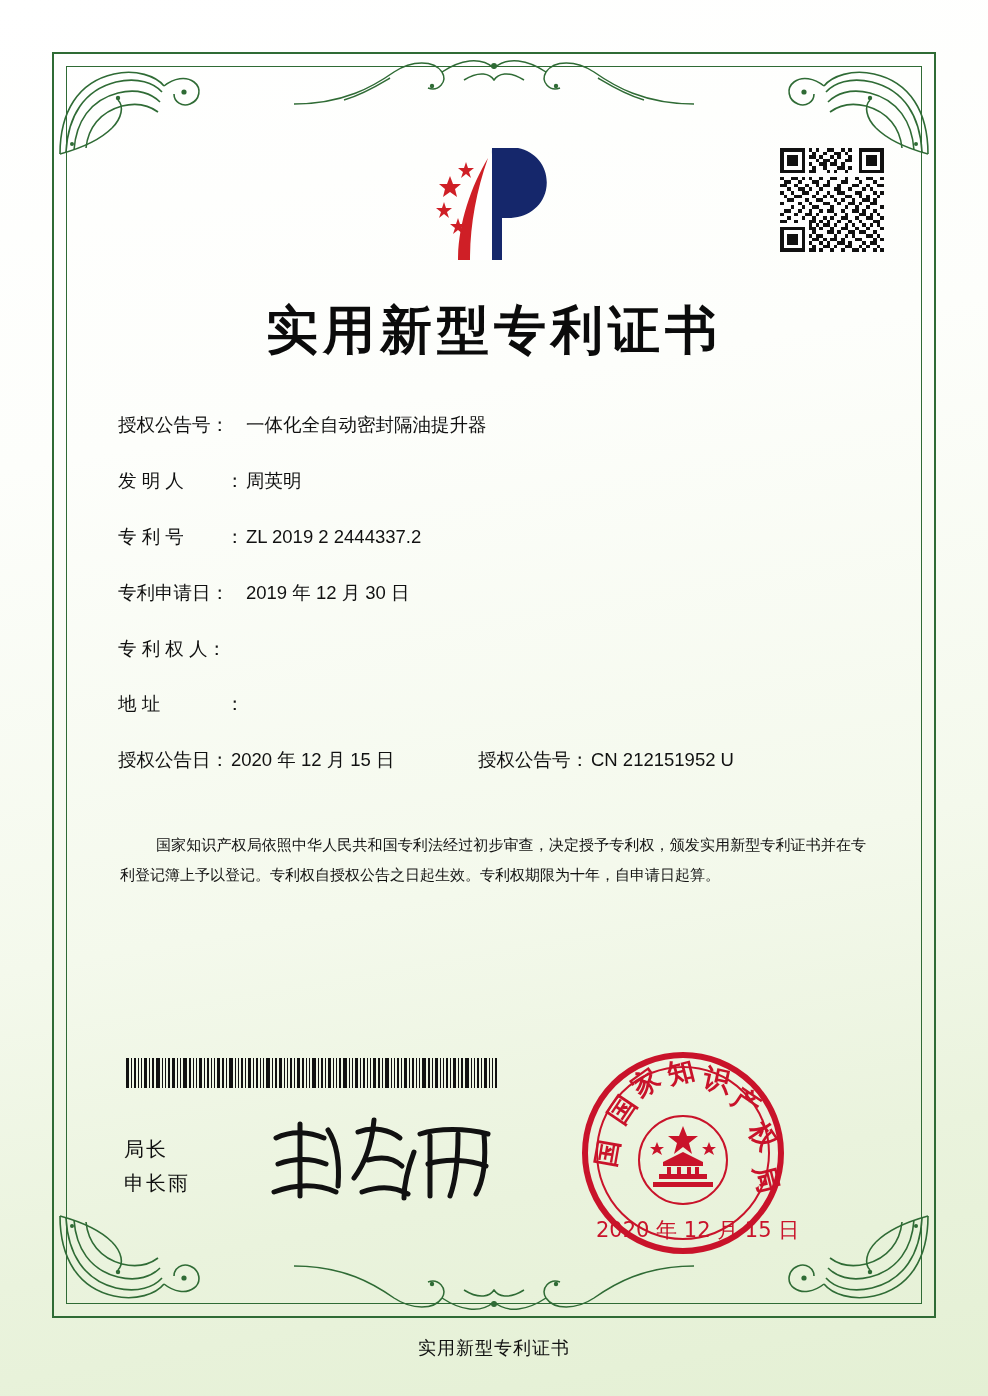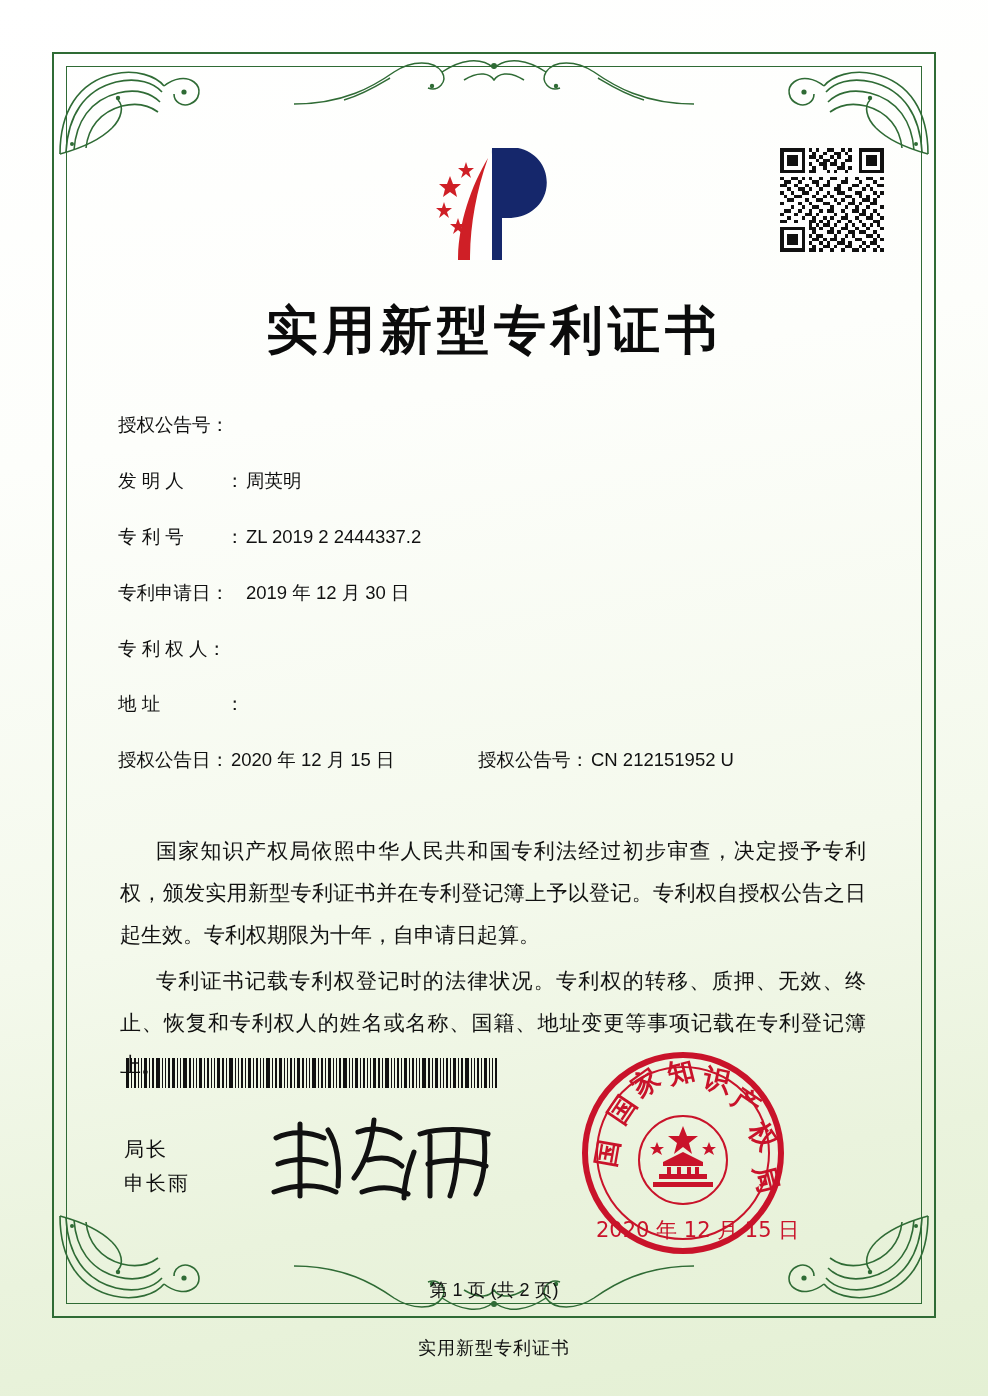--- a/index.html
+++ b/index.html
@@ -141,21 +141,21 @@
   .pub-left { flex: 0 0 360px; display: flex; }
   .pub-right { display: flex; }
   .pub-left .lbl, .pub-right .lbl { white-space: nowrap; }
 
   
   .paragraphs {
     position: absolute;
     left: 120px;
     right: 122px;
     top: 830px;
-    font-size: 21px;
+    font-size: 15px;
     color: #111;
     line-height: 2.0;
     text-align: justify;
   }
   .paragraphs p {
     margin: 0 0 4px 0;
     text-indent: 36px;
   }
 
   
@@ -569,20 +569,21 @@
 
   <div class="title">实用新型专利证书</div>
 
   <div class="fields">
 
     <div class="field-row">
       <span class="field-label compact">
           <span>授权公告号</span>
           <span class="field-colon">：</span>
         </span>
+      <span class="field-value">一体化全自动密封隔油提升器</span>
     </div>
 
     <div class="field-row">
       <span class="field-label">
           <span>发 明 人</span>
           <span class="field-colon">：</span>
         </span>
       <span class="field-value">周英明</span>
     </div>
 
@@ -628,21 +629,20 @@
           <span class="field-colon">：</span>
           <span class="field-value">CN 212151952 U</span>
         </div>
       </div>
     </div>
 
   </div>
 
   <div class="paragraphs">
     <p>国家知识产权局依照中华人民共和国专利法经过初步审查，决定授予专利权，颁发实用新型专利证书并在专利登记簿上予以登记。专利权自授权公告之日起生效。专利权期限为十年，自申请日起算。</p>
-    <p>专利证书记载专利权登记时的法律状况。专利权的转移、质押、无效、终止、恢复和专利权人的姓名或名称、国籍、地址变更等事项记载在专利登记簿上。</p>
   </div>
 
   <div class="barcode" id="barcode">
       <span style="width: 3px;"></span>
       <span style="width: 1px;"></span>
       <span style="width: 2px;"></span>
       <span style="width: 1px;"></span>
       <span style="width: 1px;"></span>
       <span style="width: 3px;"></span>
       <span style="width: 1px;"></span>
@@ -790,16 +790,15 @@
         <rect x="-16" y="7" width="4" height="8"></rect>
         <rect x="-6" y="7" width="4" height="8"></rect>
         <rect x="4" y="7" width="4" height="8"></rect>
         <rect x="12" y="7" width="4" height="8"></rect>
         <path d="M-20 2 L0 -8 L20 2 Z"></path>
       </g>
     </g>
   </svg>
   <div class="seal-date">2020 年 12 月 15 日</div>
 
-  <div class="page-num">第 1 页 (共 2 页)</div>
   <div class="back-note">实用新型专利证书</div>
 
 </div>
 
 </body></html>

